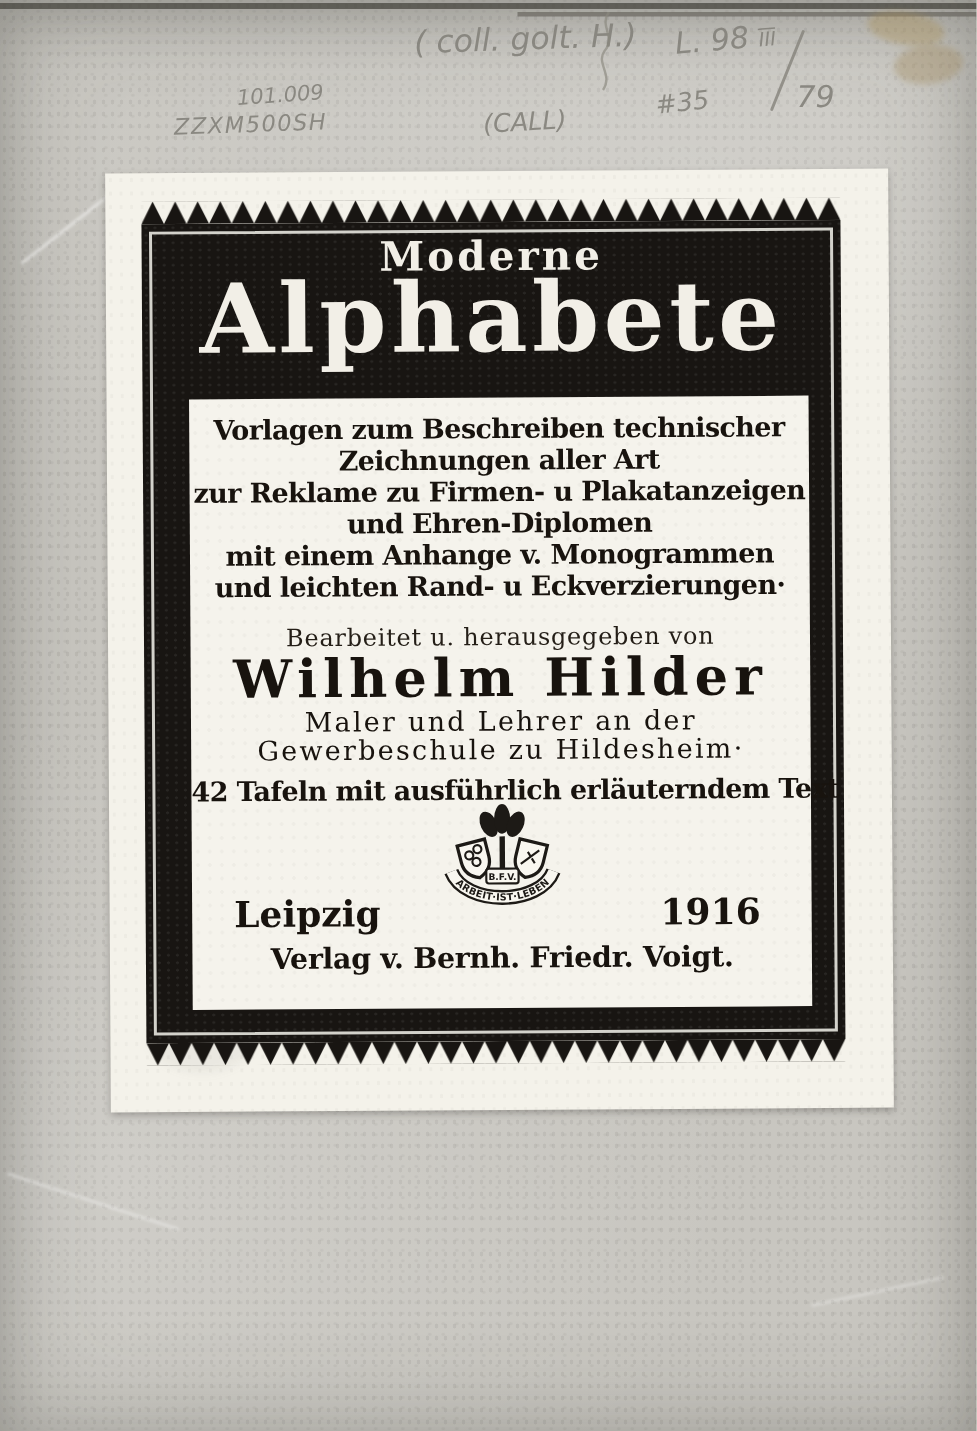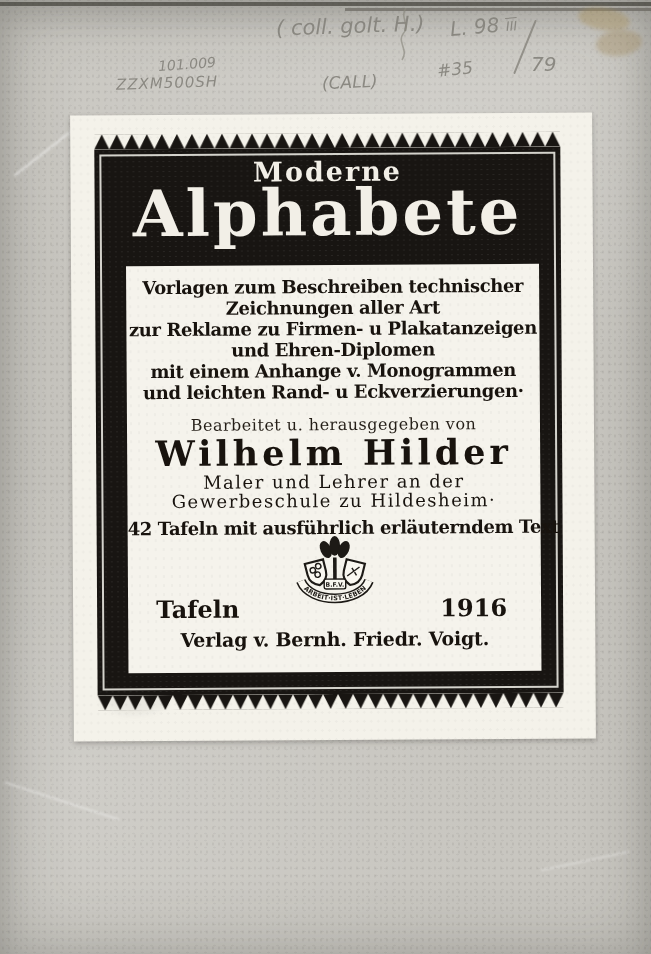--- a/index.html
+++ b/index.html
@@ -190,21 +190,21 @@
           <path d="M10 50 C 20 76, 76 76, 86 50" fill="none" stroke="#f9f7f0" stroke-width="7.5"></path>
           <text font-size="7.2" font-family="DejaVu Sans, sans-serif" font-weight="bold" fill="#1d1a16" dominant-baseline="central">
             <textPath href="#mottoArc" xlink:href="#mottoArc" startOffset="50%" text-anchor="middle">ARBEIT·IST·LEBEN</textPath>
           </text>
           <g>
             <rect x="36" y="48" width="24" height="11" rx="2" fill="#f9f7f0" stroke="#1d1a16" stroke-width="1.6"></rect>
             <text x="48" y="56.5" font-size="6.8" font-family="DejaVu Sans, sans-serif" font-weight="bold" text-anchor="middle" fill="#1d1a16">B.F.V.</text>
           </g>
         </svg>
         <div class="imprint-row">
-          <span>Tafeln</span>
+          <span>Leipzig</span>
           <span>1916</span>
         </div>
         <div class="publisher">Verlag v. Bernh. Friedr. Voigt.</div>
       </div>
     </div>
   </div>
 
   <svg class="zz zz-bottom" viewBox="0 0 466 15" preserveAspectRatio="none">
     <defs>
       <pattern id="zzd" width="15.03" height="15" patternUnits="userSpaceOnUse">

